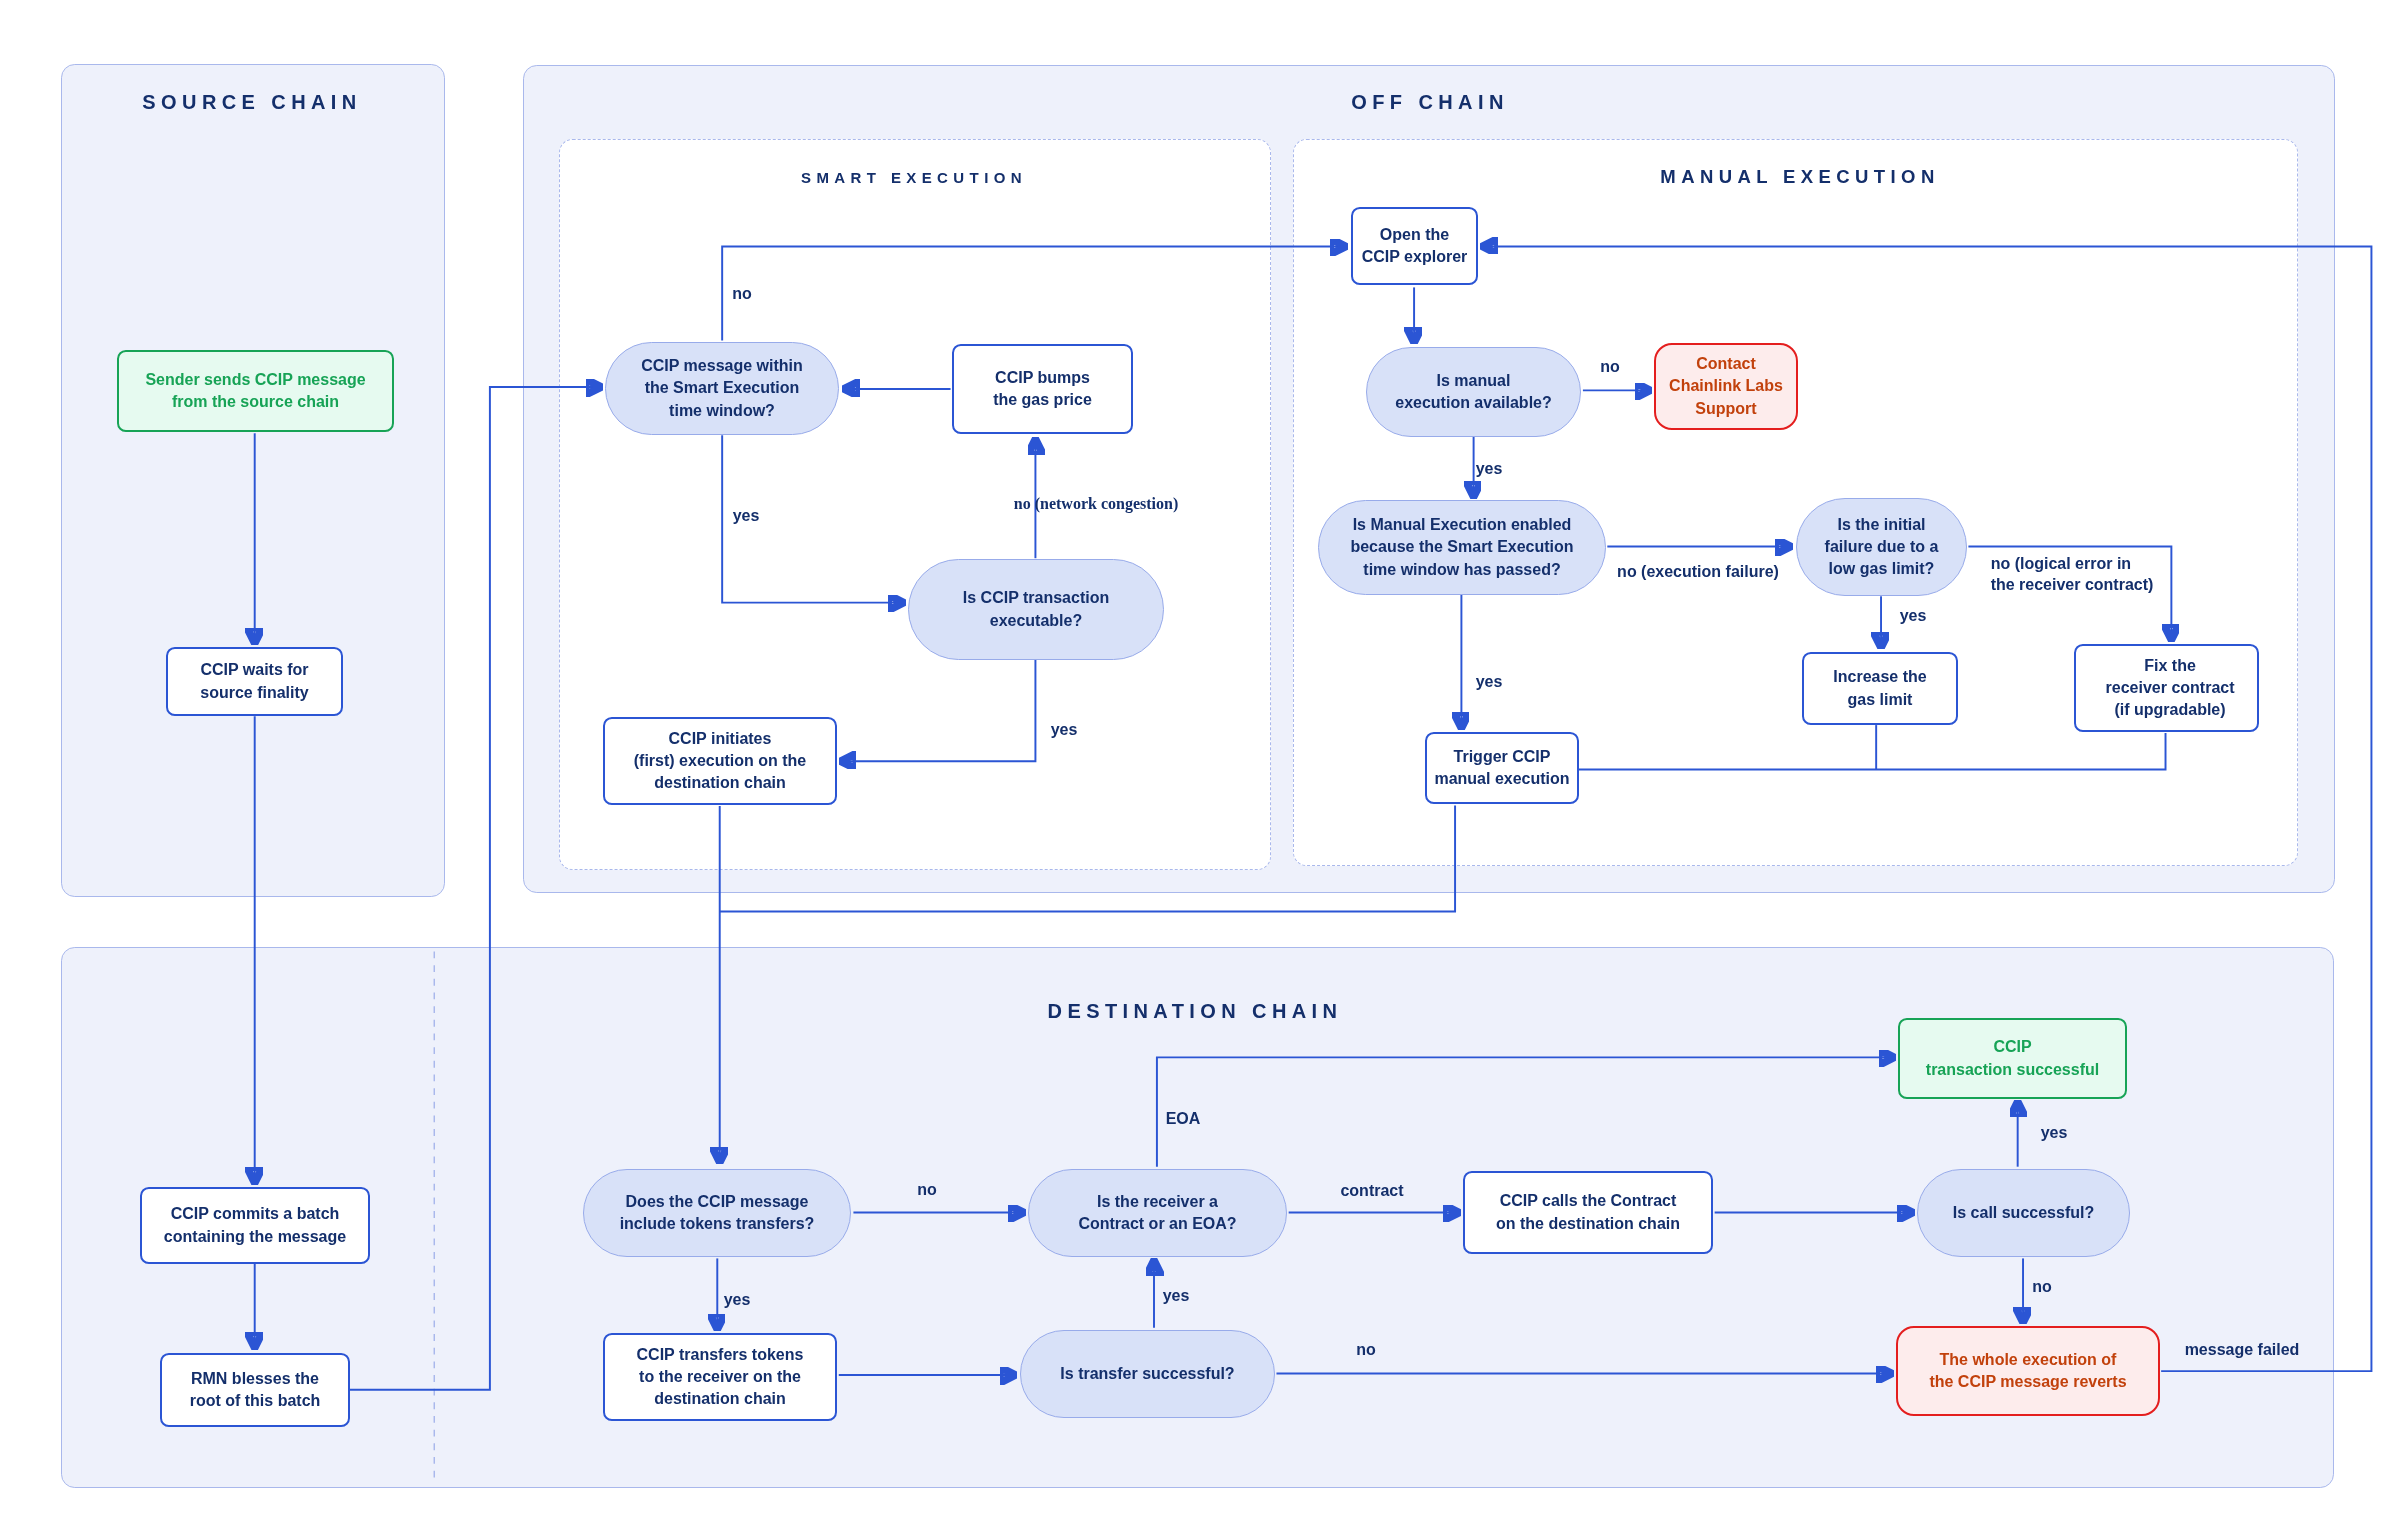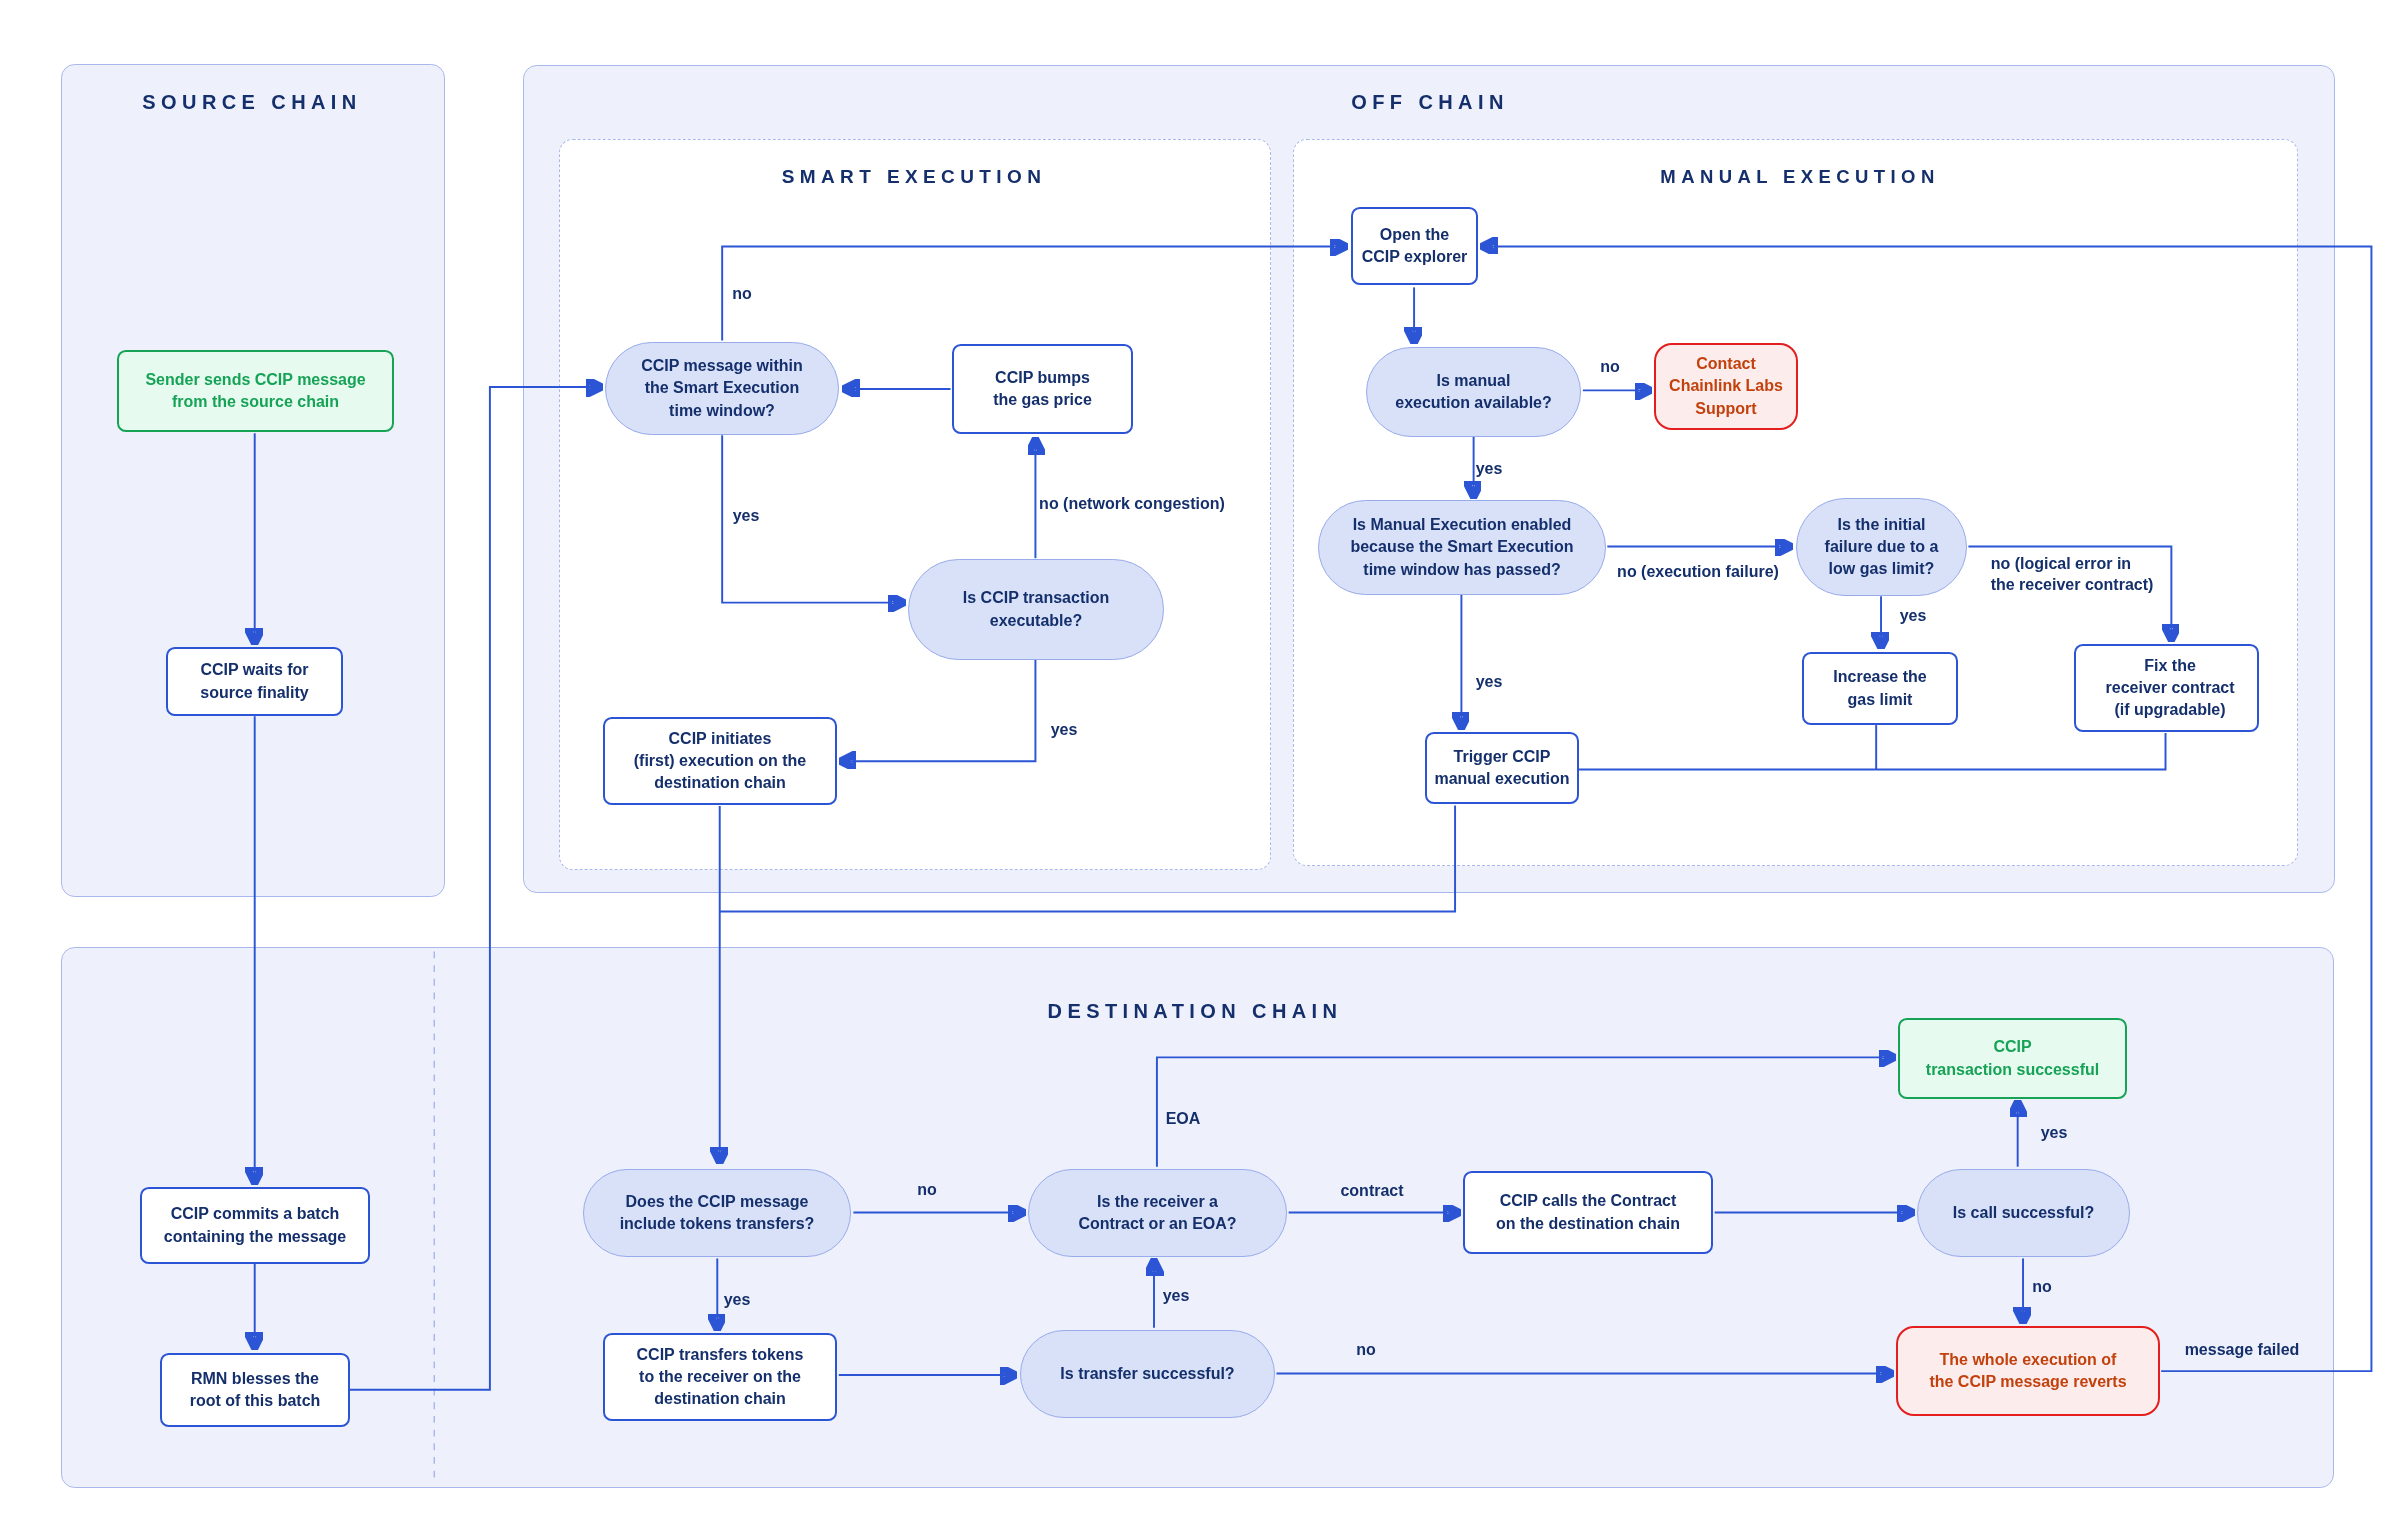--- a/index.html
+++ b/index.html
@@ -26,21 +26,21 @@
 <body>
 
 <div class="panel" style="left:61px;top:64px;width:382px;height:831px;"></div>
 <div class="panel" style="left:523px;top:65px;width:1810px;height:826px;"></div>
 <div class="subpanel" style="left:559px;top:139px;width:710px;height:729px;"></div>
 <div class="subpanel" style="left:1293px;top:139px;width:1003px;height:725px;"></div>
 <div class="panel" style="left:61px;top:947px;width:2271px;height:539px;"></div>
 
 <div class="ptitle" style="left:252px;top:102px;">SOURCE CHAIN</div>
 <div class="ptitle" style="left:1430px;top:102px;">OFF CHAIN</div>
-<div class="ptitle" style="left:914px;top:177px;font-size:19px;">SMART EXECUTION</div>
+<div class="ptitle" style="left:914px;top:177px;font-size:15px;">SMART EXECUTION</div>
 <div class="ptitle" style="left:1800px;top:177px;font-size:18.5px;">MANUAL EXECUTION</div>
 <div class="ptitle" style="left:1195px;top:1011px;">DESTINATION CHAIN</div>
 
 <svg class="wires" width="2389" height="1539" viewBox="0 0 4896 3154">
   <defs>
     <marker id="arr" markerWidth="9" markerHeight="9" refX="6.5" refY="4" orient="auto" markerUnits="strokeWidth">
       <path d="M0,0 L8,4 L0,8 Z" fill="#2b55d4" stroke="none"></path>
     </marker>
   </defs>
   <path class="thin" d="M 890 1950 L 890 3038"></path>
@@ -129,21 +129,21 @@
 transaction successful</div>
 <div class="node box" style="left:603px;top:1333px;width:234px;height:88px;">CCIP transfers tokens
 to the receiver on the
 destination chain</div>
 <div class="node decision" style="left:1020px;top:1330px;width:255px;height:88px;">Is transfer successful?</div>
 <div class="node alert" style="left:1896px;top:1326px;width:264px;height:90px;">The whole execution of
 the CCIP message reverts</div>
 
 <div class="lbl" style="left:742px;top:294px;">no</div>
 <div class="lbl" style="left:746px;top:516px;">yes</div>
-<div class="lbl" style="left:1132px;top:504px;">no (network congestion)</div>
+<div class="lbl" style="left:1096px;top:504px;font-family:Liberation Serif, serif;">no (network congestion)</div>
 <div class="lbl" style="left:1064px;top:730px;">yes</div>
 <div class="lbl" style="left:1610px;top:367px;">no</div>
 <div class="lbl" style="left:1489px;top:469px;">yes</div>
 <div class="lbl" style="left:1698px;top:572px;">no (execution failure)</div>
 <div class="lbl" style="left:1489px;top:682px;">yes</div>
 <div class="lbl" style="left:1913px;top:616px;">yes</div>
 <div class="lbl" style="left:2072px;top:575px;text-align:left;">no (logical error in
 the receiver contract)</div>
 <div class="lbl" style="left:1183px;top:1119px;">EOA</div>
 <div class="lbl" style="left:1372px;top:1191px;">contract</div>

